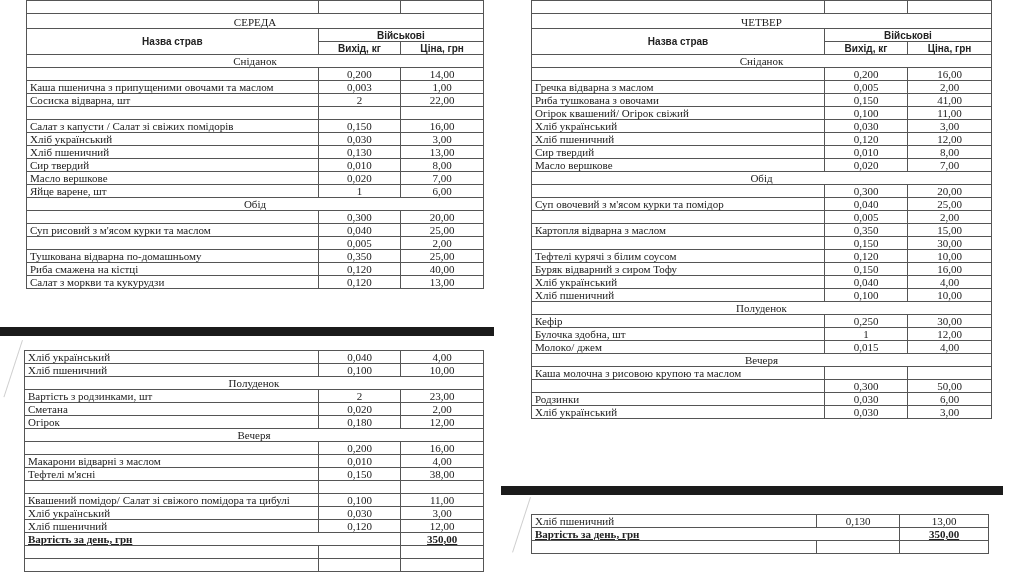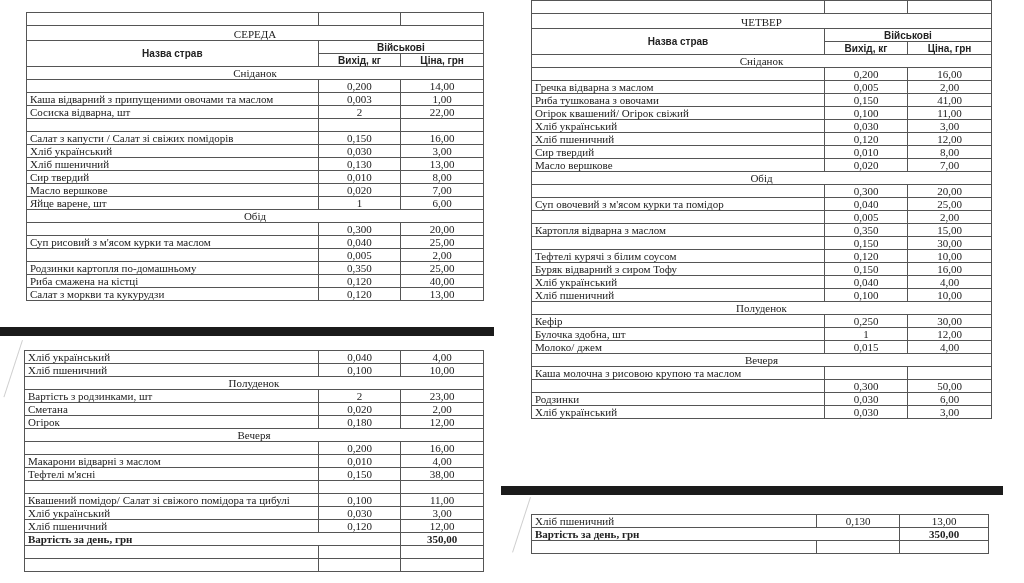--- a/index.html
+++ b/index.html
@@ -20,27 +20,27 @@
     border: 1px solid #555;
     padding: 0 3px;
     height: 12px;
     vertical-align: bottom;
     white-space: nowrap;
     overflow: hidden;
   }
   td.num { text-align: center; }
   td.sec { text-align: center; }
   td.hdr { text-align: center; font-weight: bold; font-family: "Liberation Sans", sans-serif; font-size: 10px; }
-  td.bold { font-weight: bold; }
+  td.bold { font-weight: bold; text-decoration: underline; }
   td.empty { height: 10px; }
   .bar { position: absolute; background: #1b1b1b; }
   .diag { position: absolute; background: #cfcfcf; width: 1px; transform-origin: top left; }
 
   
-  #wed { left: 26px; top: 12px; width: 458px; }
+  #wed { left: 26px; top: 0px; width: 458px; }
   #wed col.c1 { width: 292px; }
   #wed col.c2 { width: 83px; }
   #wed col.c3 { width: 83px; }
 
   
   #wed2 { left: 24px; top: 350px; width: 460px; }
   #wed2 col.c1 { width: 294px; }
   #wed2 col.c2 { width: 83px; }
   #wed2 col.c3 { width: 83px; }
 
@@ -87,21 +87,21 @@
           <td colspan="3" class="sec">Сніданок</td>
         </tr>
     </tbody>
       <tbody>
         <tr>
           <td></td>
           <td class="num">0,200</td>
           <td class="num">14,00</td>
         </tr>
         <tr>
-          <td>Каша відварний з припущеними овочами та маслом</td>
+          <td>Каша пшенична з припущеними овочами та маслом</td>
           <td class="num">0,003</td>
           <td class="num">1,00</td>
         </tr>
         <tr>
           <td>Сосиска відварна, шт</td>
           <td class="num">2</td>
           <td class="num">22,00</td>
         </tr>
         <tr>
           <td></td>
@@ -154,21 +154,21 @@
           <td>Суп рисовий з м'ясом курки та маслом</td>
           <td class="num">0,040</td>
           <td class="num">25,00</td>
         </tr>
         <tr>
           <td></td>
           <td class="num">0,005</td>
           <td class="num">2,00</td>
         </tr>
         <tr>
-          <td>Родзинки картопля по-домашньому</td>
+          <td>Тушкована відварна по-домашньому</td>
           <td class="num">0,350</td>
           <td class="num">25,00</td>
         </tr>
         <tr>
           <td>Риба смажена на кістці</td>
           <td class="num">0,120</td>
           <td class="num">40,00</td>
         </tr>
         <tr>
           <td>Салат з моркви та кукурудзи</td>

